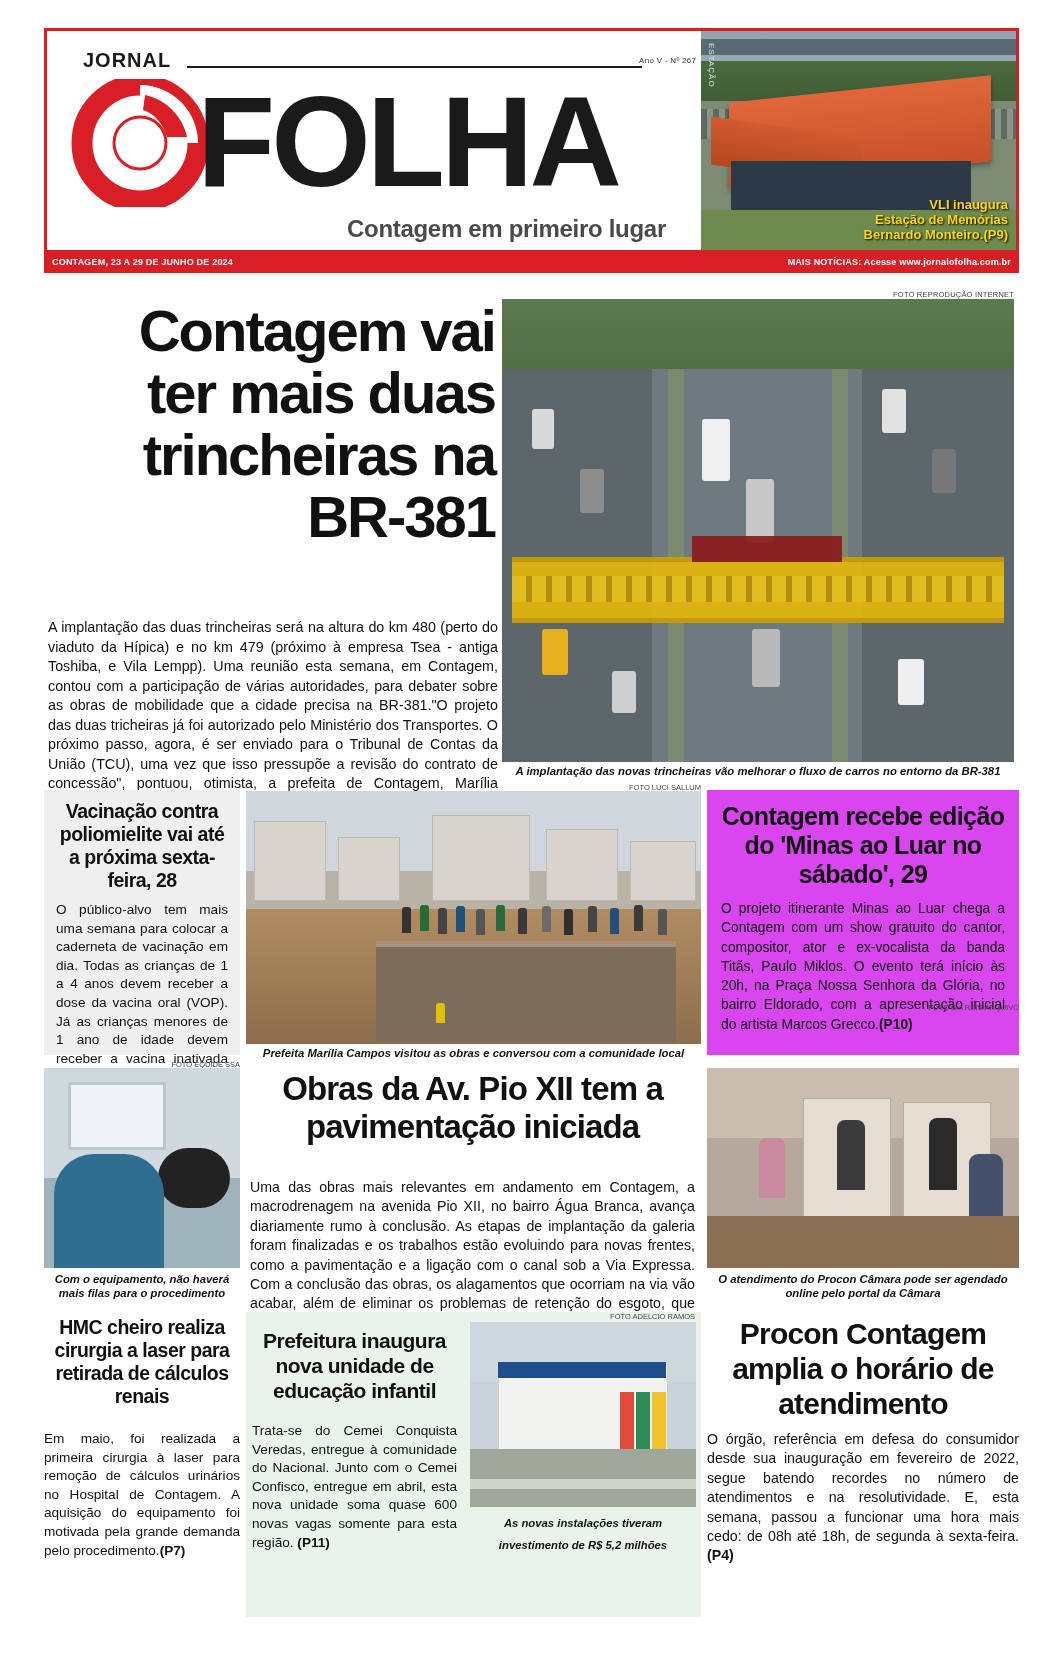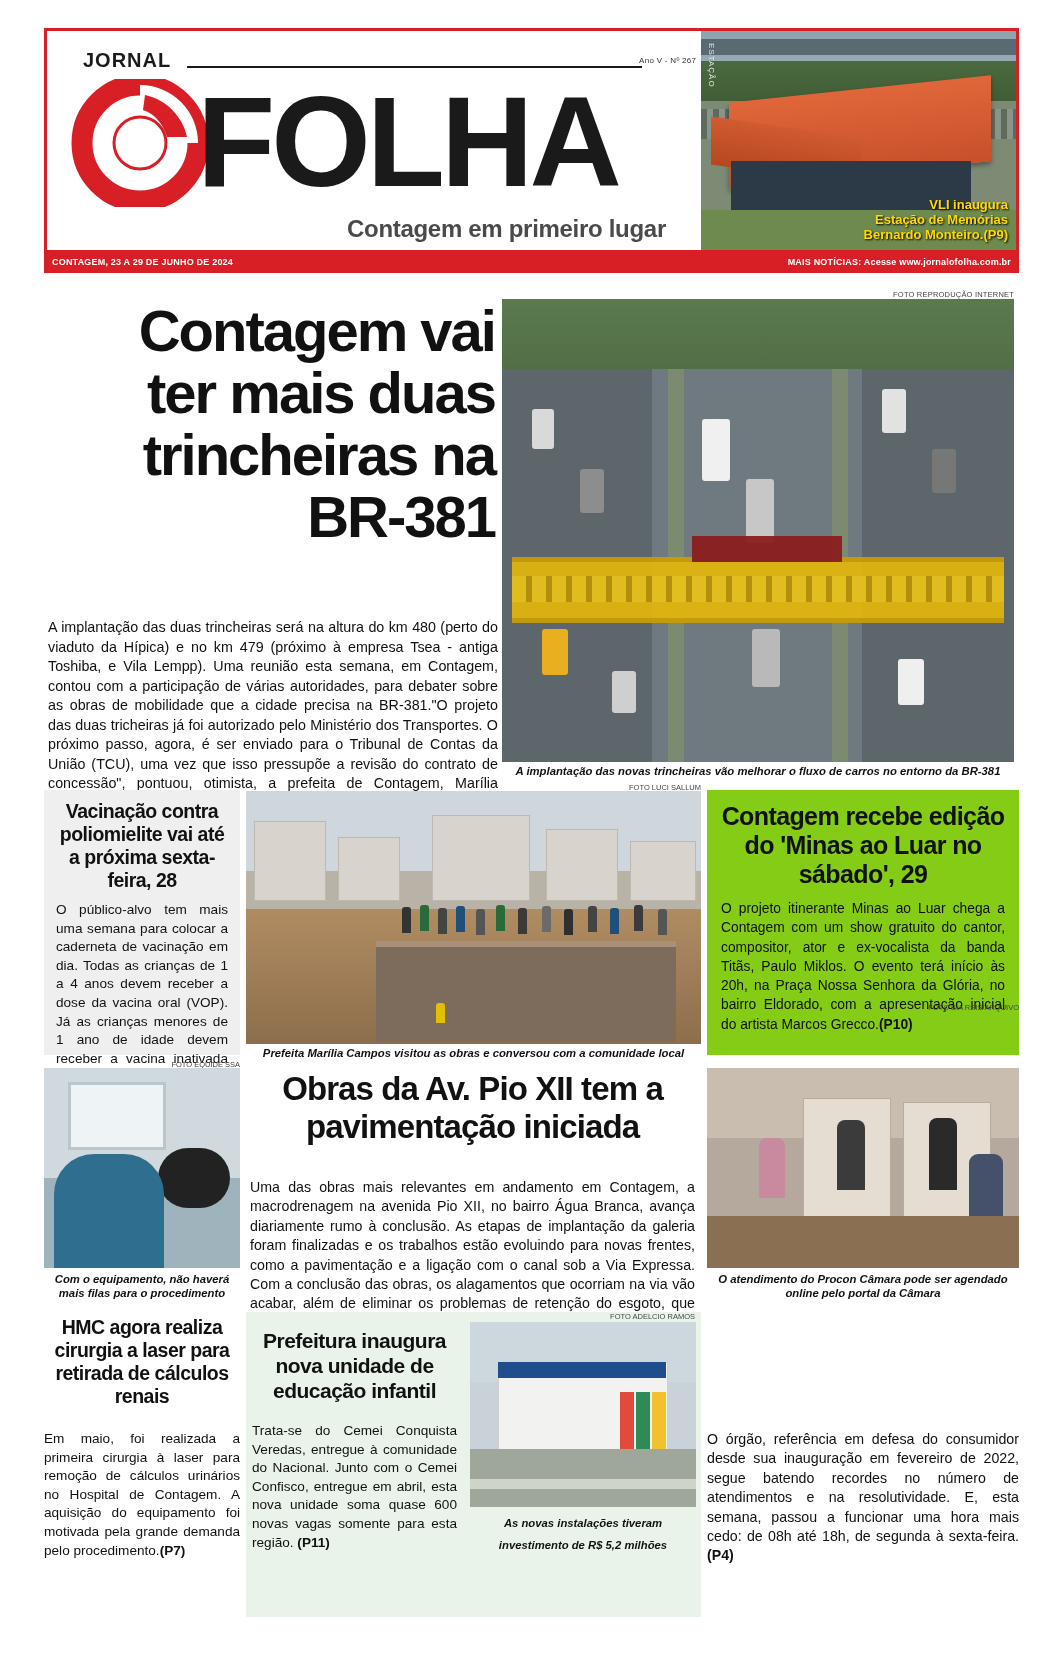--- a/index.html
+++ b/index.html
@@ -59,21 +59,21 @@
   .mid-credit{position:absolute;left:246px;top:783px;width:455px;text-align:right;font-size:7.5px;color:#444;}
   .mid-photo{position:absolute;left:246px;top:791px;width:455px;height:253px;overflow:hidden;background:#b9b2a6;}
   .mp-sky{position:absolute;left:0;top:0;width:100%;height:80px;background:#cfd6dc;}
   .mp-bldg{position:absolute;background:#d8d4cd;border:1px solid #bdb8b0;}
   .mp-dirt{position:absolute;left:0;top:118px;width:100%;height:135px;background:linear-gradient(#b08c62,#8d6e4c);}
   .mp-trench{position:absolute;left:130px;top:150px;width:300px;height:95px;background:#7d6b5c;border-top:6px solid #a9907a;}
   .mp-crowd{position:absolute;left:150px;top:112px;width:300px;height:34px;}
   .person{position:absolute;width:9px;height:26px;background:#333;border-radius:3px 3px 0 0;}
   .mp-cap{position:absolute;left:246px;top:1047px;width:455px;text-align:center;font-size:11.3px;font-style:italic;font-weight:bold;color:#111;}
 
-  .minas-box{position:absolute;left:707px;top:790px;width:312px;height:265px;background:#84cc16;box-sizing:border-box;padding:12px 14px;}
+  .minas-box{position:absolute;left:707px;top:790px;width:312px;height:265px;background:#d946ef;box-sizing:border-box;padding:12px 14px;}
   .minas-title{font-family:"Liberation Sans",sans-serif;font-weight:bold;font-size:25px;line-height:29px;text-align:center;letter-spacing:-.6px;color:#111;}
   .minas-body{margin-top:10px;font-size:13.8px;line-height:19.3px;text-align:justify;color:#111;}
 
   
   .surg-credit{position:absolute;left:44px;top:1060px;width:196px;text-align:right;font-size:7.5px;color:#444;}
   .surg-photo{position:absolute;left:44px;top:1068px;width:196px;height:200px;overflow:hidden;background:#9fb3bc;}
   .sp-wall{position:absolute;left:0;top:0;width:100%;height:110px;background:#cfd9de;}
   .sp-screen{position:absolute;left:24px;top:14px;width:92px;height:62px;background:#eef3f5;border:3px solid #b9c6cc;}
   .sp-monitor{position:absolute;right:10px;top:80px;width:72px;height:60px;background:#222;border-radius:30px;}
   .sp-doc{position:absolute;left:10px;top:86px;width:110px;height:114px;background:#2f6e8f;border-radius:40px 40px 0 0;}
@@ -248,21 +248,21 @@
     <div class="pp-booth" style="left:96px;top:30px;width:86px;height:120px;"></div>
     <div class="pp-booth" style="left:196px;top:34px;width:86px;height:116px;"></div>
     <div class="person" style="left:52px;top:70px;width:26px;height:60px;background:#c98aa0;border-radius:8px 8px 0 0;"></div>
     <div class="person" style="left:130px;top:52px;width:28px;height:70px;background:#3b3b3b;border-radius:8px 8px 0 0;"></div>
     <div class="person" style="left:222px;top:50px;width:28px;height:72px;background:#2a2a2a;border-radius:8px 8px 0 0;"></div>
     <div class="person" style="left:262px;top:86px;width:34px;height:76px;background:#45516a;border-radius:9px 9px 0 0;"></div>
     <div class="pp-desk"></div>
   </div>
   <div class="pp-cap">O atendimento do Procon Câmara pode ser agendado online pelo portal da Câmara</div>
 
-  <div class="hmc-head">HMC agora realiza cirurgia a laser para retirada de cálculos renais</div>
+  <div class="hmc-head">HMC cheiro realiza cirurgia a laser para retirada de cálculos renais</div>
   <div class="hmc-body">
     <span>Em maio, foi realizada a primeira cirurgia à laser para remoção de cálculos urinários no Hospital de Contagem. A aquisição do equipamento foi motivada pela grande demanda pelo procedimento.</span><b>(P7)</b>
   </div>
 
   <div class="cemei-box"></div>
   <div class="cemei-title">Prefeitura inaugura nova unidade de educação infantil</div>
   <div class="cemei-body">
     <span>Trata-se do Cemei Conquista Veredas, entregue à comunidade do Nacional. Junto com o Cemei Confisco, entregue em abril, esta nova unidade soma quase 600 novas vagas somente para esta região.</span> <b>(P11)</b>
   </div>
   <div class="cemei-credit">FOTO ADELCIO RAMOS</div>
@@ -271,17 +271,18 @@
     <div class="cm-bldg"></div>
     <div class="cm-band"></div>
     <div class="cm-stripe" style="left:150px;background:#e14b3c;"></div>
     <div class="cm-stripe" style="left:166px;background:#2e8b57;"></div>
     <div class="cm-stripe" style="left:182px;background:#f2c12e;"></div>
     <div class="cm-ground"></div>
     <div class="cm-walk"></div>
   </div>
   <div class="cemei-cap">As novas instalações tiveram investimento de R$ 5,2 milhões</div>
 
+  <div class="procon-head">Procon Contagem amplia o horário de atendimento</div>
   <div class="procon-body">
     <span>O órgão, referência em defesa do consumidor desde sua inauguração em fevereiro de 2022, segue batendo recordes no número de atendimentos e na resolutividade. E, esta semana, passou a funcionar uma hora mais cedo: de 08h até 18h, de segunda à sexta-feira.</span><b>(P4)</b>
   </div>
 
 </div>
 
 </body></html>

